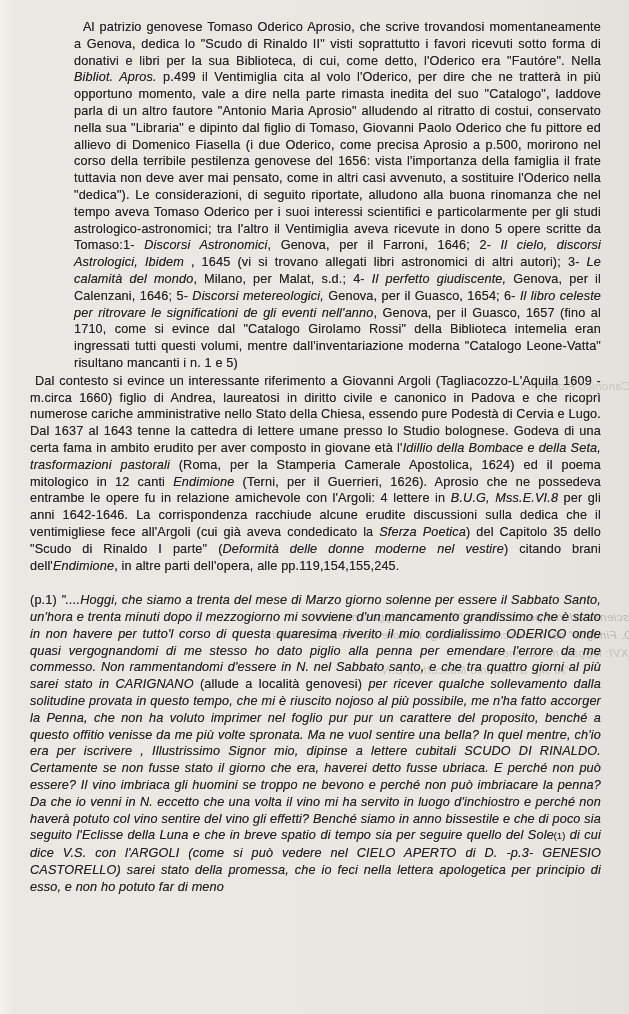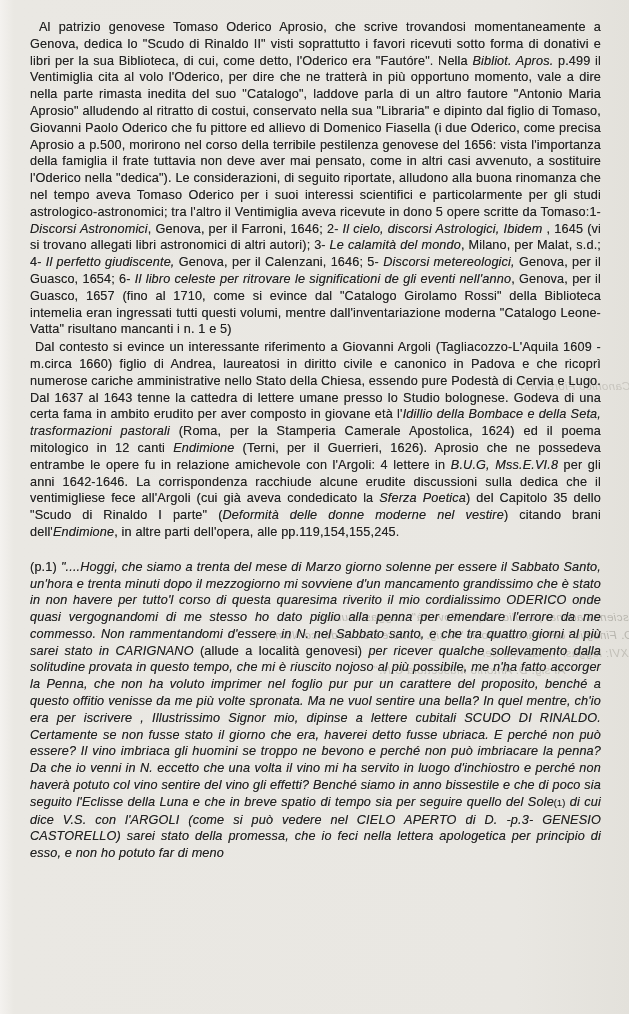--- a/index.html
+++ b/index.html
@@ -33,21 +33,21 @@
     left: 30px;
     top: 19px;
     width: 571px;
     text-align: justify;
     font-size: 12.7px;
     line-height: 16.8px;
     letter-spacing: 0.15px;
     text-shadow: 0 0 0.5px rgba(35,35,35,0.55);
   }
   .para { margin: 0; }
-  .p1 { text-indent: 9px; }
+  .p1 { text-indent: 9px; margin-left: 44px; }
   .p2 { text-indent: 5px; margin-top: 1px; }
   .p3 { margin-top: 18px; font-style: italic; }
   .para .i  { font-style: italic; }
   .para .r  { font-style: normal; }
   .para .sm { font-style: normal; font-size: 9px; }
 </style>
 </head>
 <body>
 
 <div class="page">

